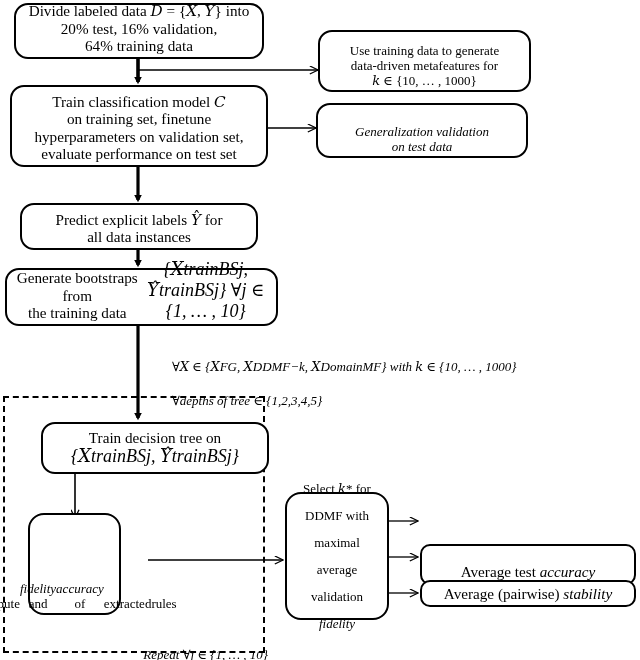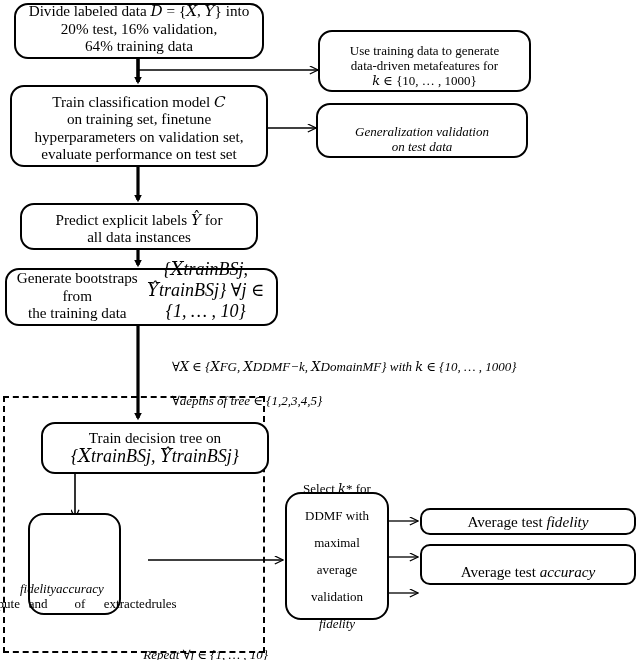--- a/index.html
+++ b/index.html
@@ -163,22 +163,22 @@
 
   <div class="node fs14" style="left:285px; top:492px; width:104px; height:128px; flex-direction:column; border-radius:16px;gap:12px;">
     <span class="txt">Select 𝑘* for</span>
     <span class="txt">DDMF with</span>
     <span class="txt">maximal</span>
     <span class="txt">average</span>
     <span class="txt">validation</span>
     <span class="txt it">fidelity</span>
   </div>
 
-  <div class="node fs15" style="left:420px; top:508px; width:216px; height:27px; border-radius:10px;">
-    <span class="txt"><span>Average test </span><span class="it">fidelity</span></span>
-  </div>
 
   <div class="node fs15" style="left:420px; top:544px; width:216px; height:41px; border-radius:10px;">
     <span class="txt"><span>Average test </span><span class="it">accuracy</span></span>
   </div>
 
+  <div class="node fs15" style="left:420px; top:580px; width:216px; height:27px; border-radius:10px;">
+    <span class="txt"><span>Average (pairwise) </span><span class="it">stability</span></span>
+  </div>
 
 </div>
 
 </body></html>

